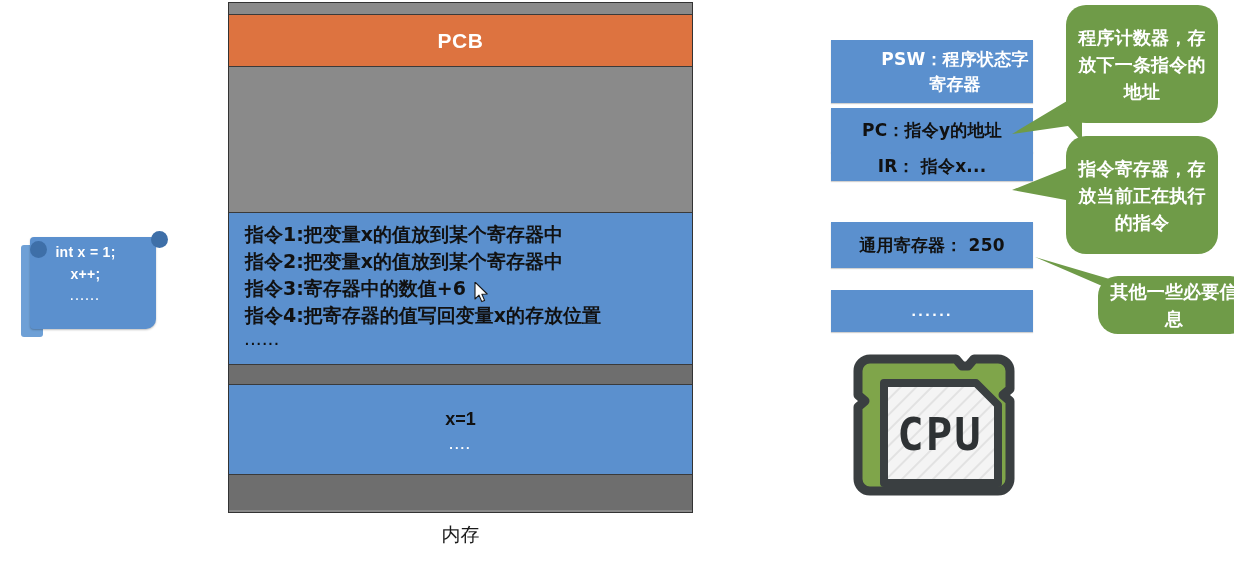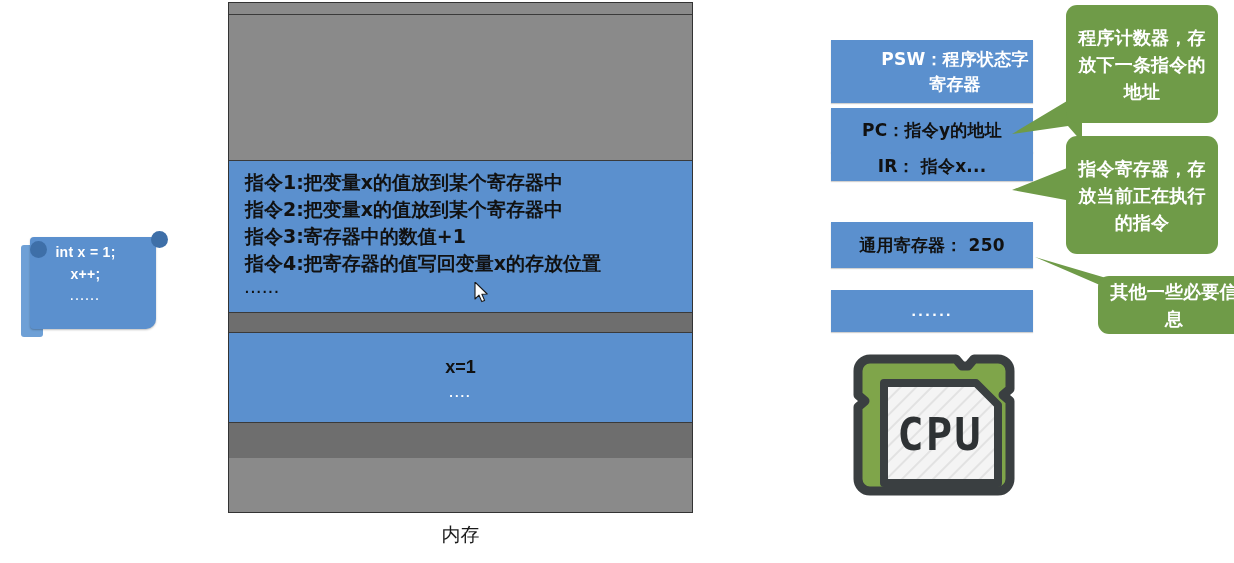--- a/index.html
+++ b/index.html
@@ -88,21 +88,21 @@
   .reg-text.dark{color:#111111;font-weight:bold;}
   .reg-text.dots{color:#ffffff;font-size:13px;letter-spacing:2px;}
   #reg-psw{top:40px;height:63px;padding-left:46px;}
   #reg-pc{top:108px;height:45px;}
   #reg-ir{top:151px;height:30px;}
   #reg-gp{top:222px;height:46px;}
   #reg-more{top:290px;height:42px;}
 
   
   .callout{
-    position:absolute;background:#6F9B48;border-radius:11px;
+    position:absolute;background:#6F9B48;border-radius:20px;
     display:flex;align-items:center;justify-content:center;
     box-sizing:border-box;
   }
   .callout-text{
     color:#ffffff;font-size:18px;font-weight:bold;text-align:center;
     line-height:27px;letter-spacing:.2px;padding:2px 8px;
     font-family:"DejaVu Sans","Liberation Sans",sans-serif;
   }
   #callout-pc{left:1066px;top:5px;width:152px;height:118px;}
   #callout-ir{left:1066px;top:136px;width:152px;height:118px;}
@@ -122,25 +122,28 @@
   <div class="scroll-knob knob-b"></div>
   <div class="scroll-text">
     <div>int x = 1;</div>
     <div>x++;</div>
     <div class="dots">......</div>
   </div>
 </div>
 
 <div class="abs" id="memory-block">
   <div class="band band-gray hsep-b" style="height:12px"></div>
+  <div class="band band-orange hsep-b" id="pcb-band">
+    <span id="pcb-label">PCB</span>
+  </div>
   <div class="band band-gray hsep-b" id="gray-big"></div>
   <div class="band band-blue hsep-b" id="instr-band">
     <div class="instr-line">指令1:把变量x的值放到某个寄存器中</div>
     <div class="instr-line">指令2:把变量x的值放到某个寄存器中</div>
-    <div class="instr-line">指令3:寄存器中的数值+1</div>
+    <div class="instr-line">指令3:寄存器中的数值+6</div>
     <div class="instr-line">指令4:把寄存器的值写回变量x的存放位置</div>
     <div class="instr-dots">......</div>
   </div>
   <div class="band band-gray-d hsep-b" id="thin-gray-1"></div>
   <div class="band band-blue hsep-b" id="data-band">
     <div id="data-x">x=1</div>
     <div id="data-dots">....</div>
   </div>
   <div class="band band-gray-d" id="bottom-gray"></div>
 </div>

